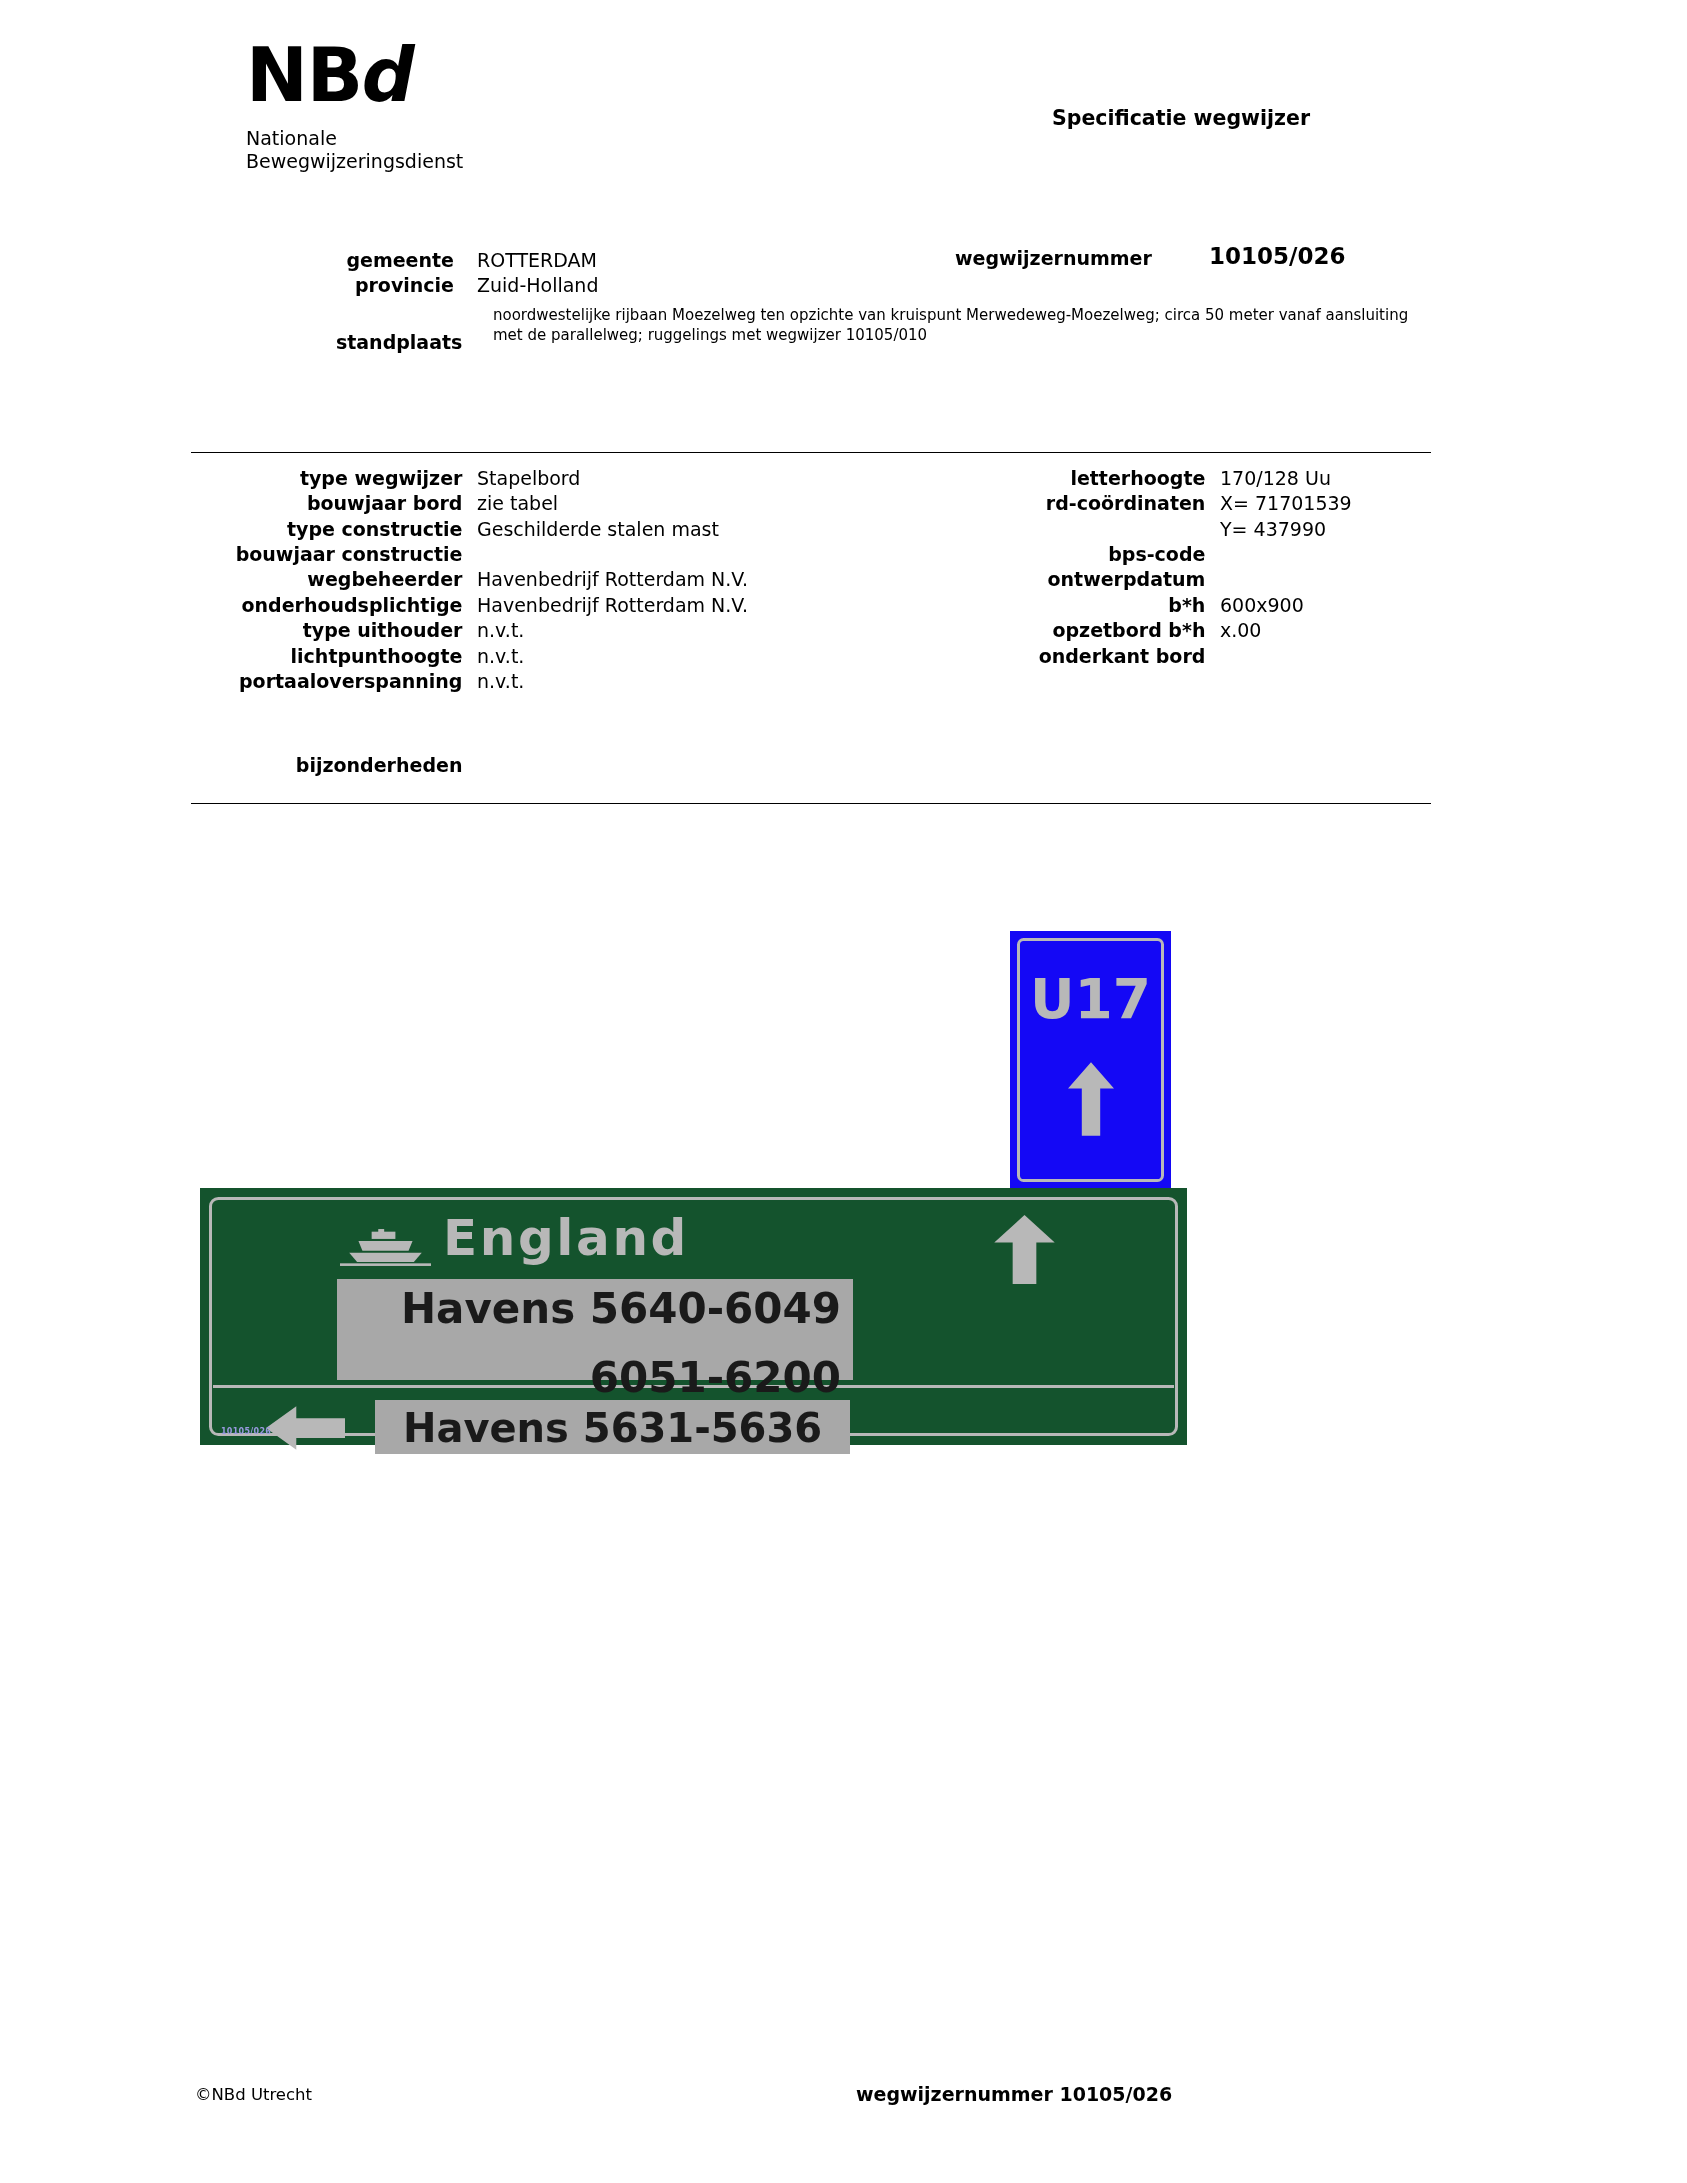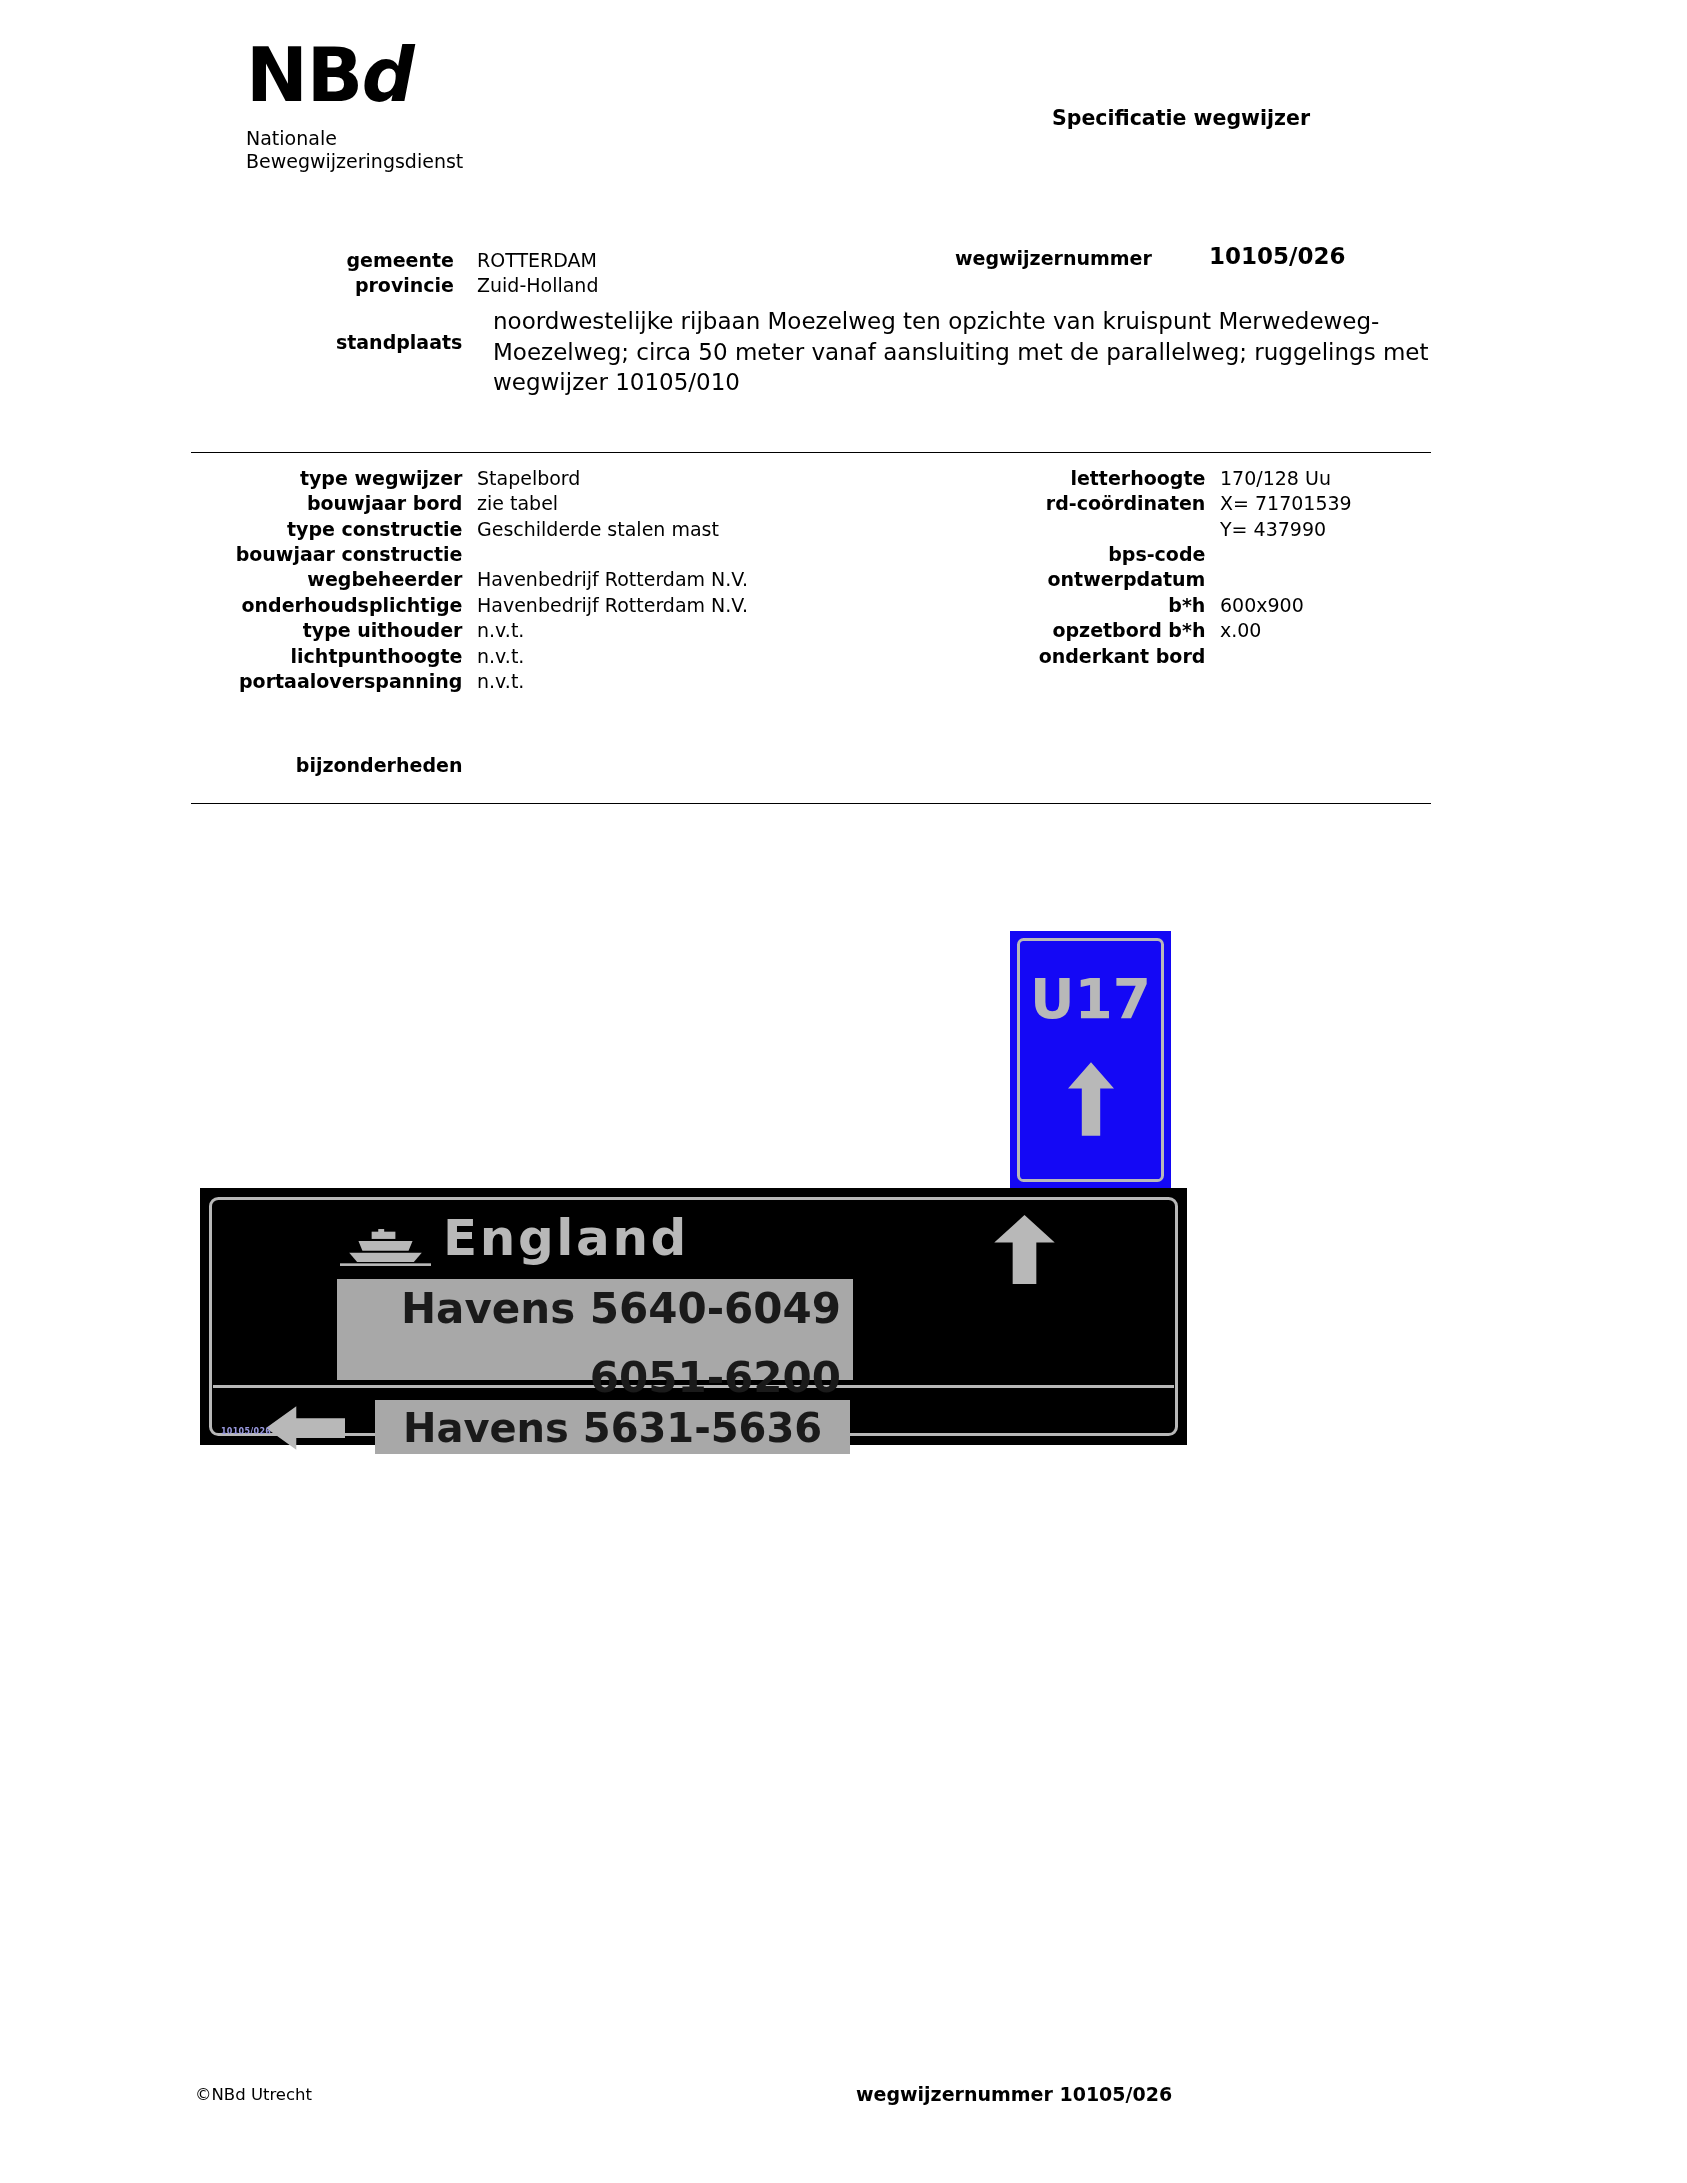--- a/index.html
+++ b/index.html
@@ -103,21 +103,21 @@
     padding-right: 14.6px;
     font-size: 19px;
     font-weight: 700;
     box-sizing: border-box;
   }
   .standplaats-value {
     position: absolute;
     left: 493px;
     top: 306px;
     width: 939px;
-    font-size: 23px;
+    font-size: 15px;
     line-height: 1.33;
   }
 
   
   .rule {
     position: absolute;
     left: 191px;
     width: 1240px;
     height: 1.3px;
     background: #000000;
@@ -234,21 +234,21 @@
     height: 74px;
   }
 
   
   .main-sign {
     position: absolute;
     left: 200px;
     top: 265px;
     width: 987px;
     height: 257px;
-    background: #000000;
+    background: #14532d;
     box-sizing: border-box;
   }
   .main-sign .frame {
     position: absolute;
     left: 9.3px;
     top: 9.3px;
     right: 9.3px;
     bottom: 9.3px;
     border: 3.3px solid #b8b8b8;
     border-radius: 9.3px;

